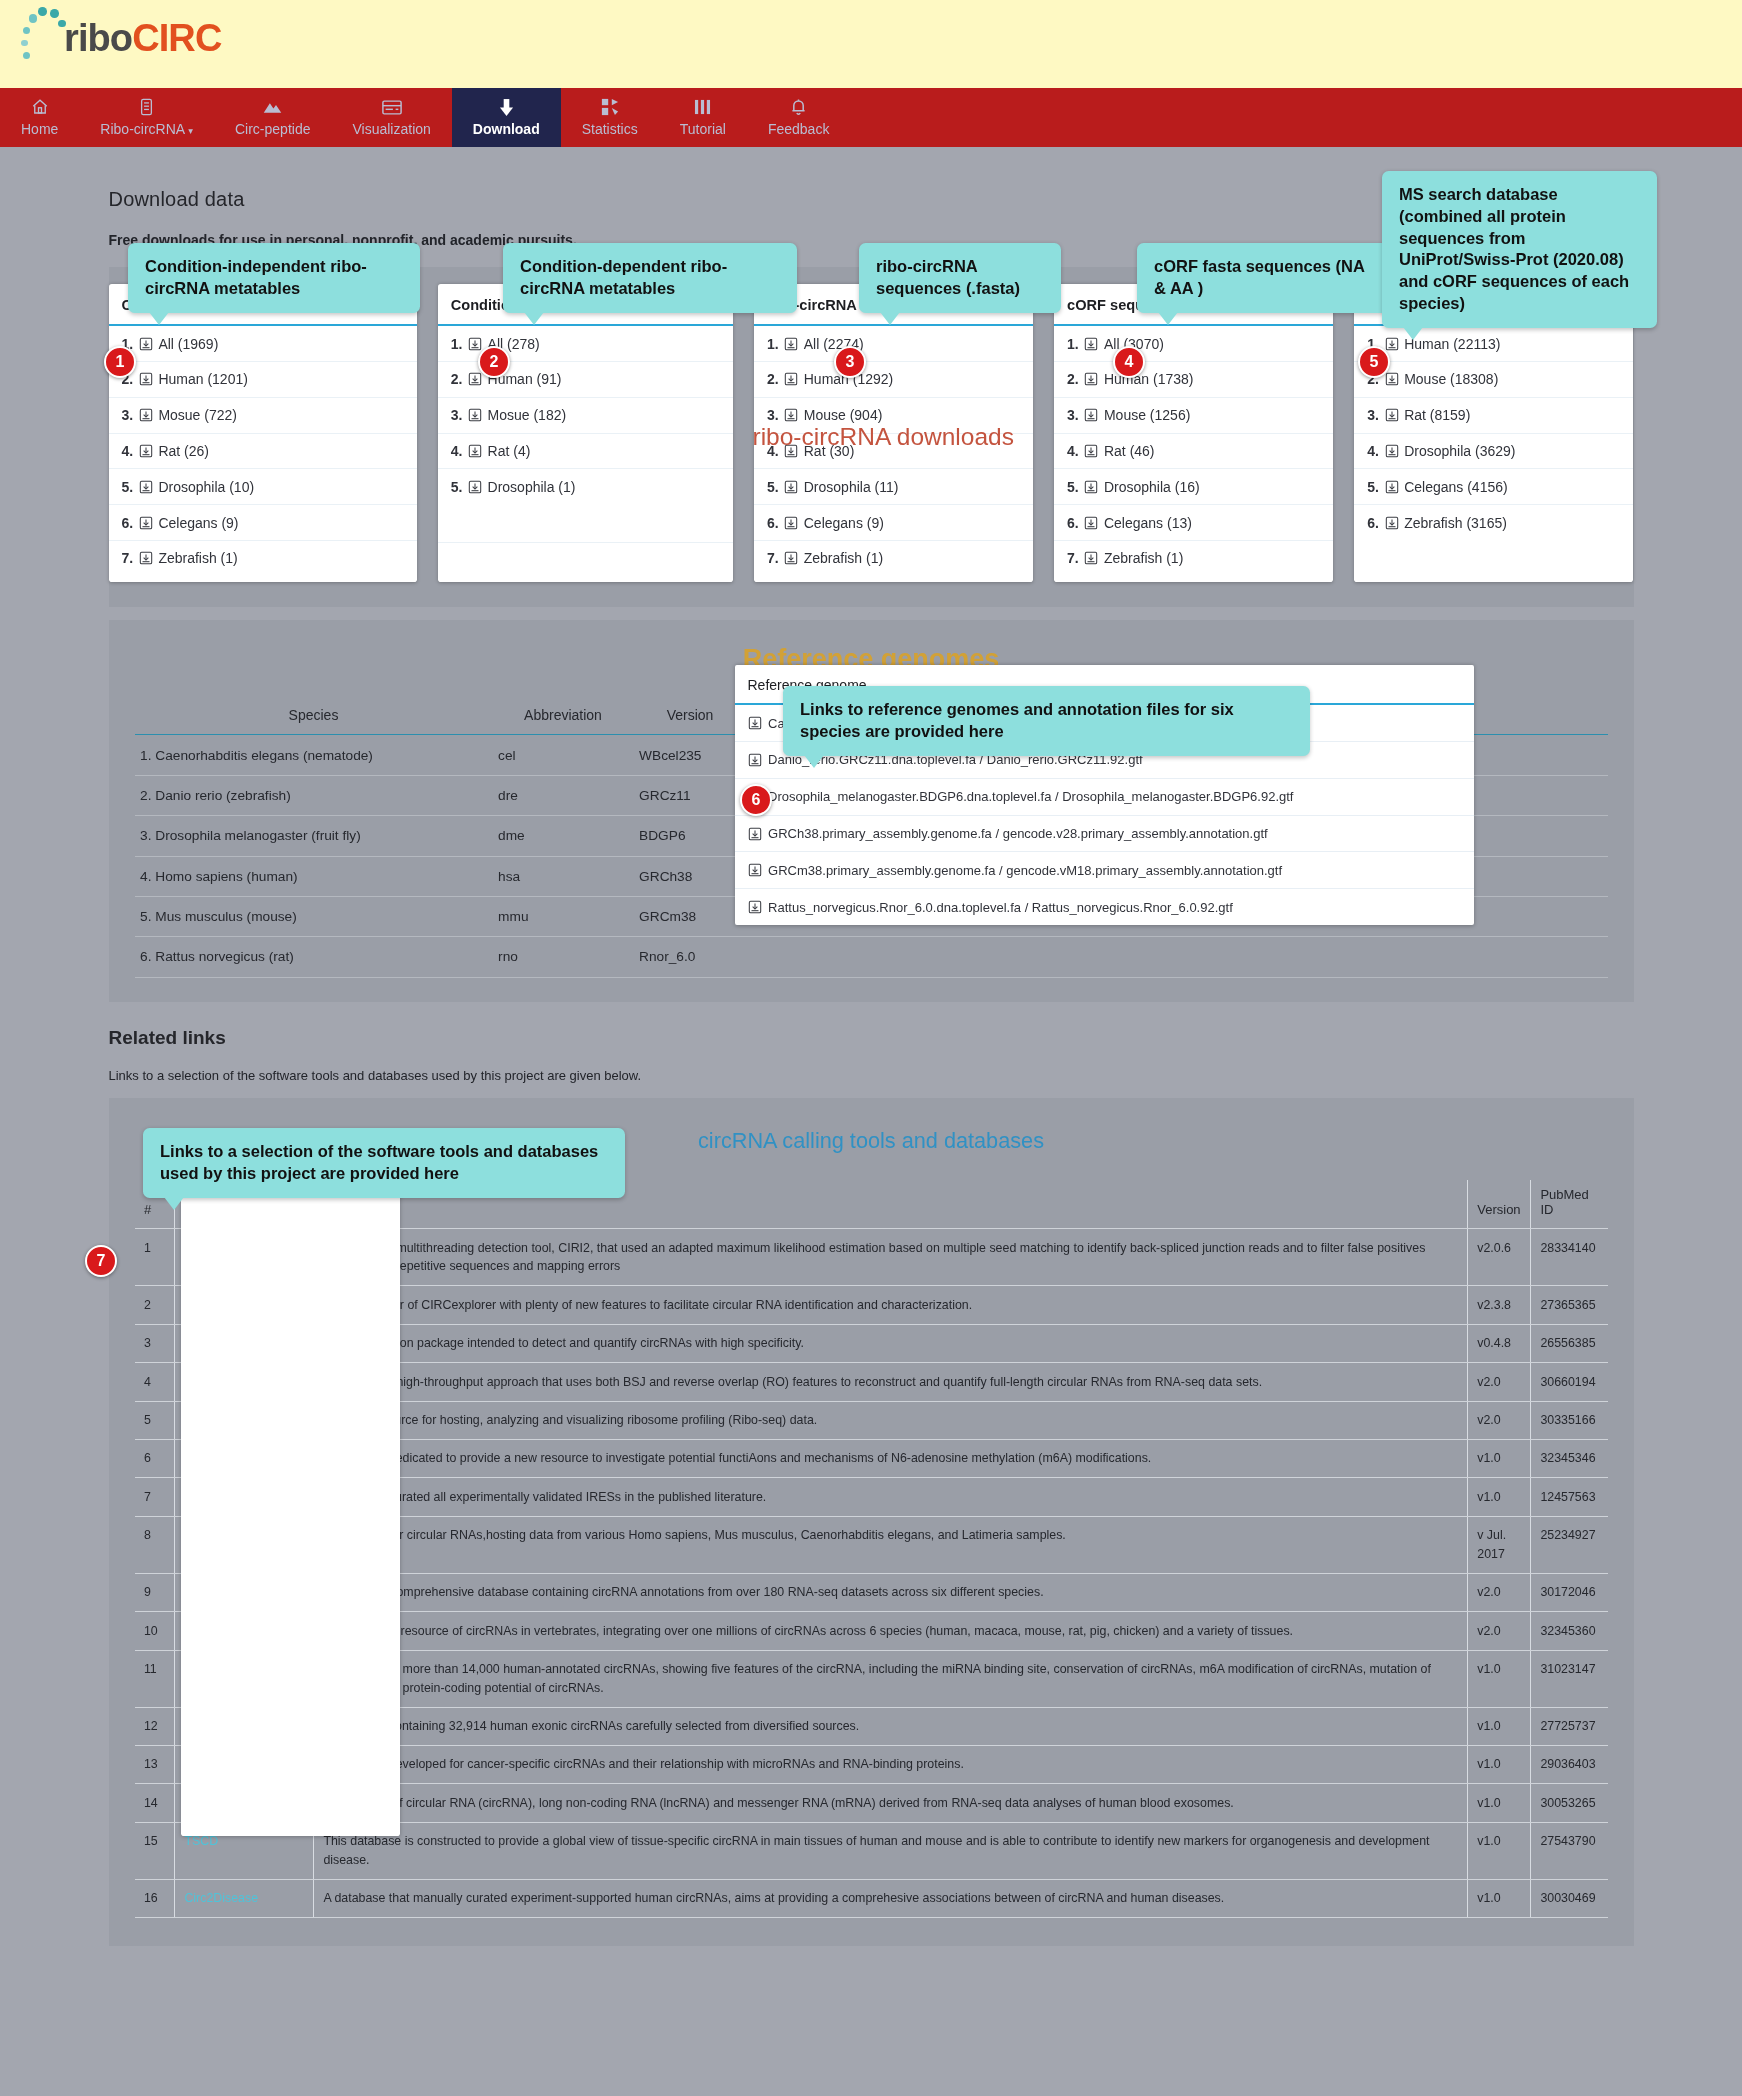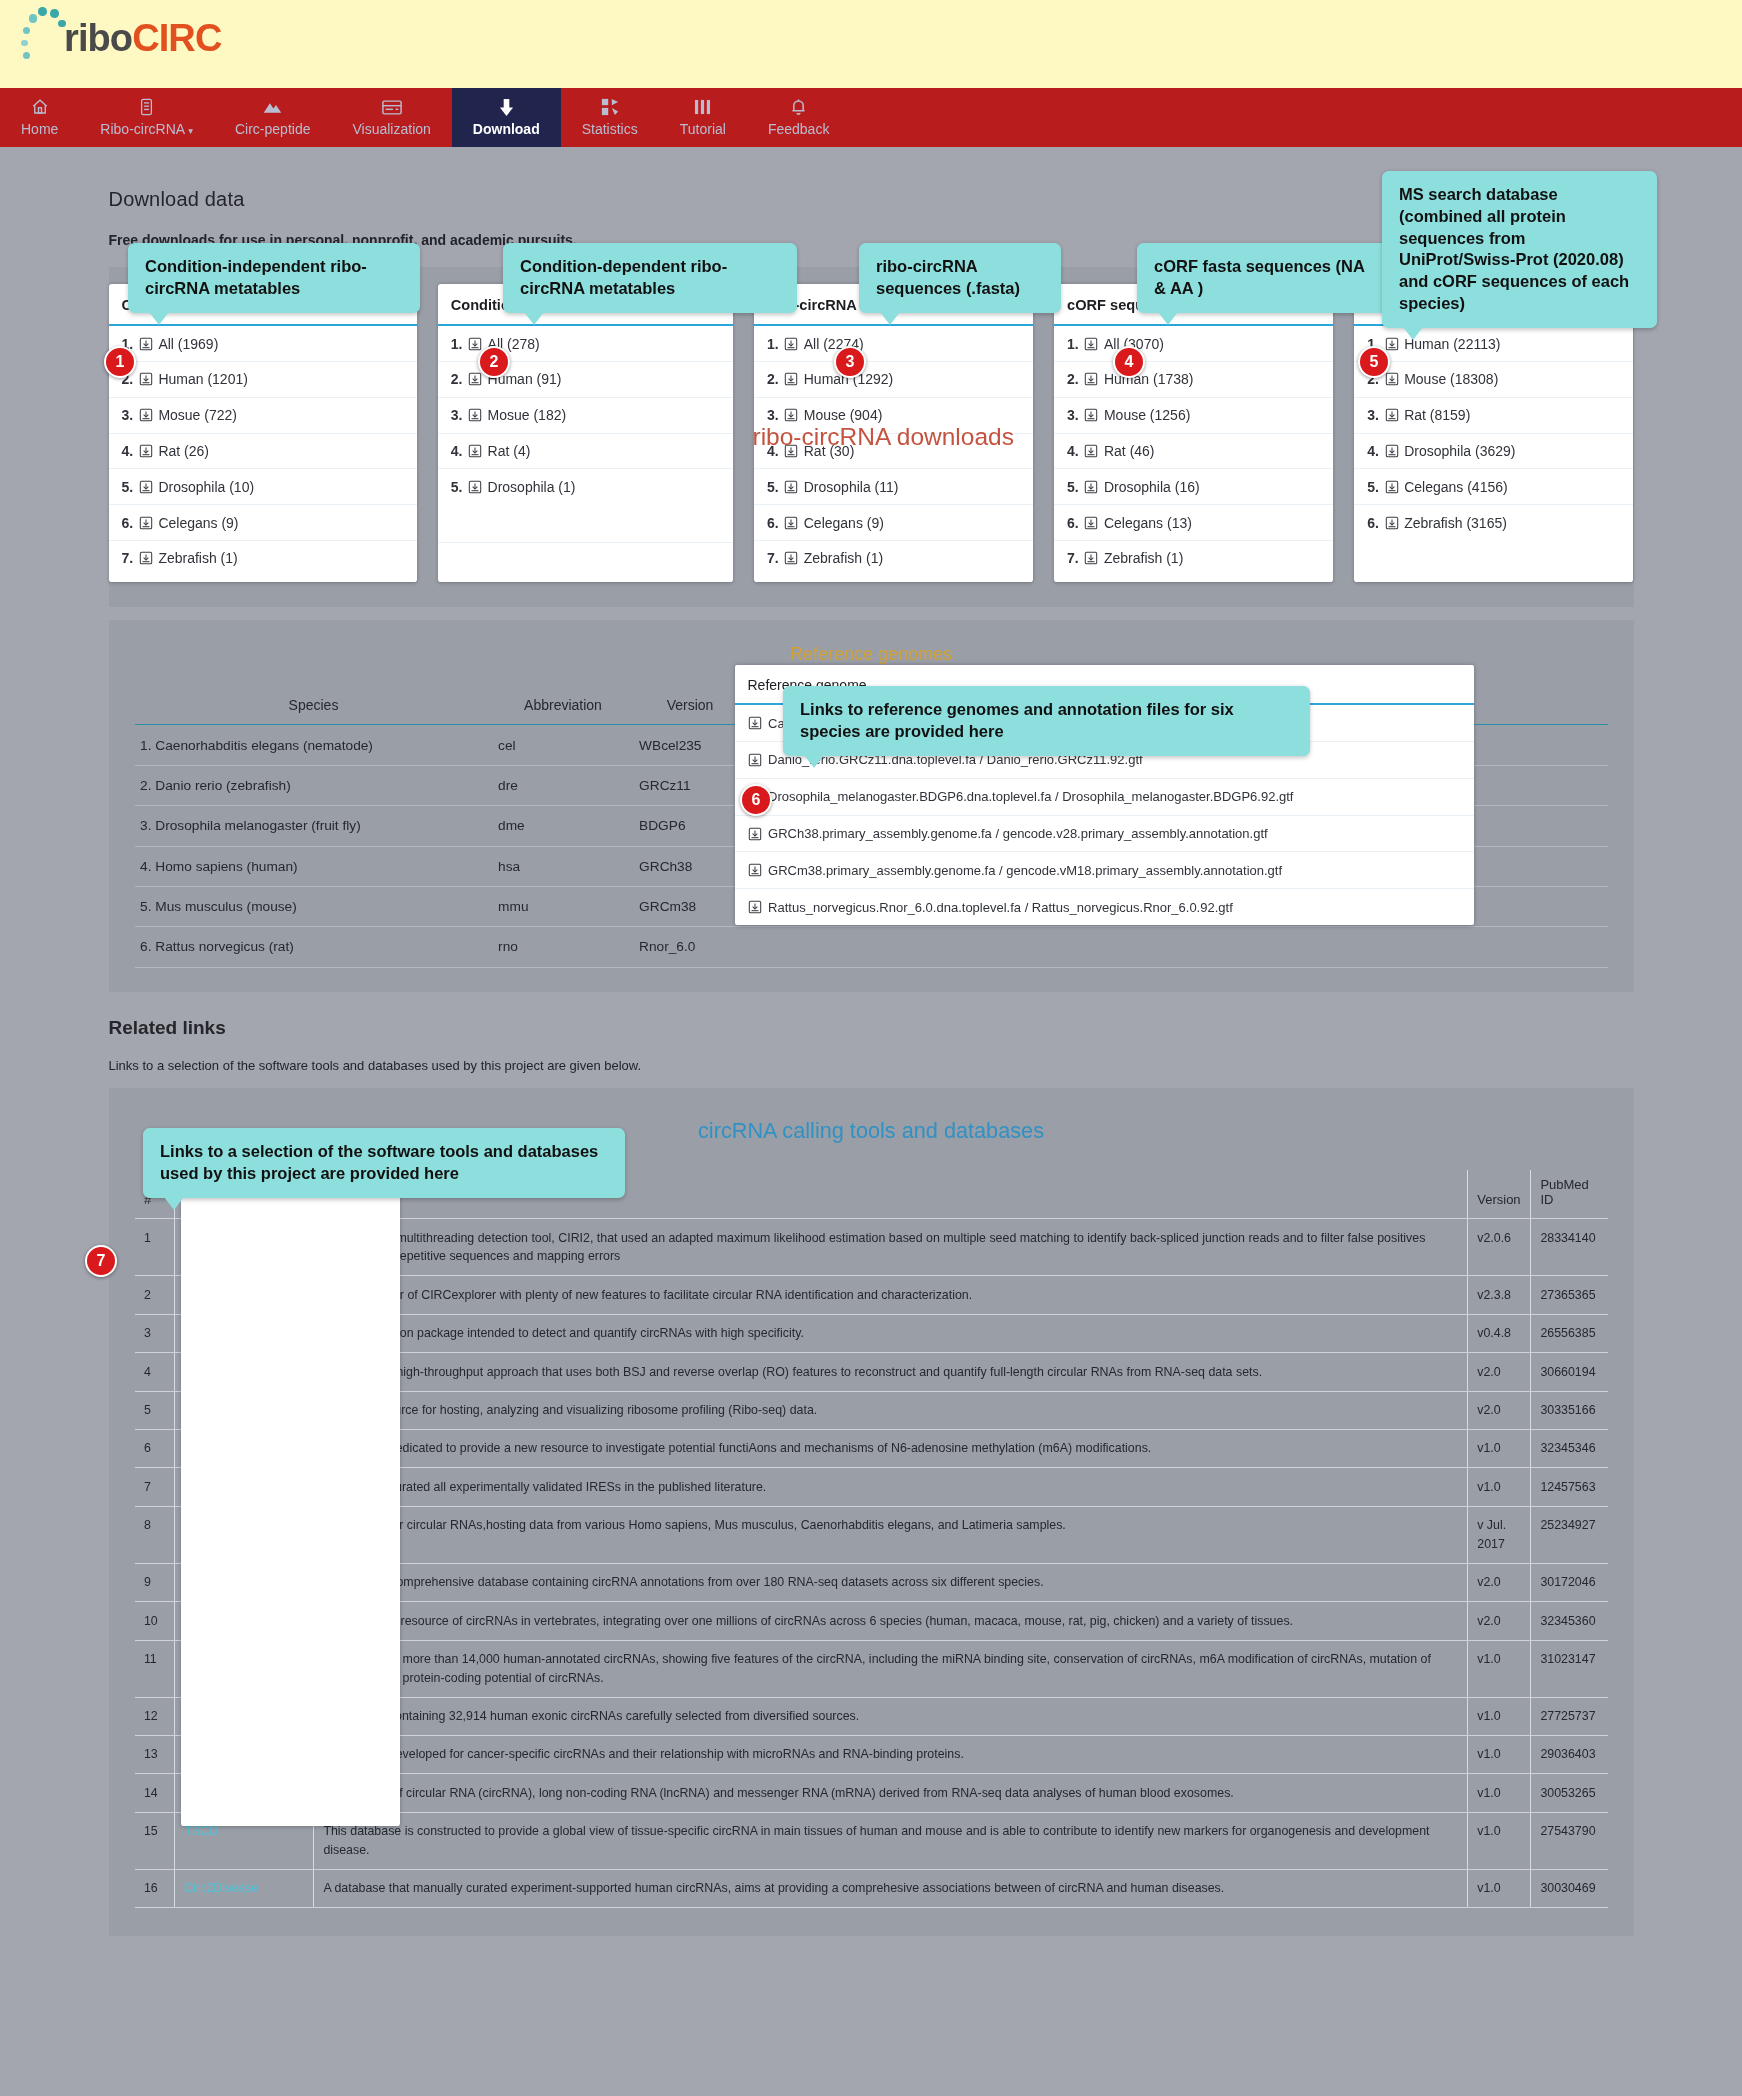--- a/index.html
+++ b/index.html
@@ -65,21 +65,21 @@
   .card .spacer.last { border-bottom:none; }
 
   
   .ribo-head {
     position:absolute; left:644px; top:235px; font-size:24.5px; color:#c4543f; font-weight:400;
     white-space:nowrap; z-index:1;
   }
 
   
   .refpanel { background:#9a9ea7; margin-top:13px; padding:15px 26px 24.5px 26px; position:relative;}
-  .ref-title { text-align:center; color:#d2a136; font-size:18px; font-weight:400; margin:9.4px 0 24.5px 0;}
+  .ref-title { text-align:center; color:#d2a136; font-size:27px; font-weight:700; margin:9.4px 0 24.5px 0;}
   .reftable { width:100%; border-collapse:collapse; font-size:13.7px; color:#26282e;}
   .reftable th { text-align:center; font-weight:400; padding:7.5px 5.6px 11.3px 5.6px; border-bottom:1.9px solid #2c8fae; font-size:14px;}
   .reftable td { padding:12.2px 5.6px; border-bottom:0.9px solid #b4b8bf; }
   .refcol-sp { width:358px; }
   .refcol-ab { width:141px; }
   .refcol-ve { width:113px; }
 
   .ref-overlay {
     position:absolute; left:626px; top:45px; width:739px; background:#fff;
     box-shadow:0 0.9px 4.7px rgba(0,0,0,.28); border-radius:1.9px; z-index:3;

